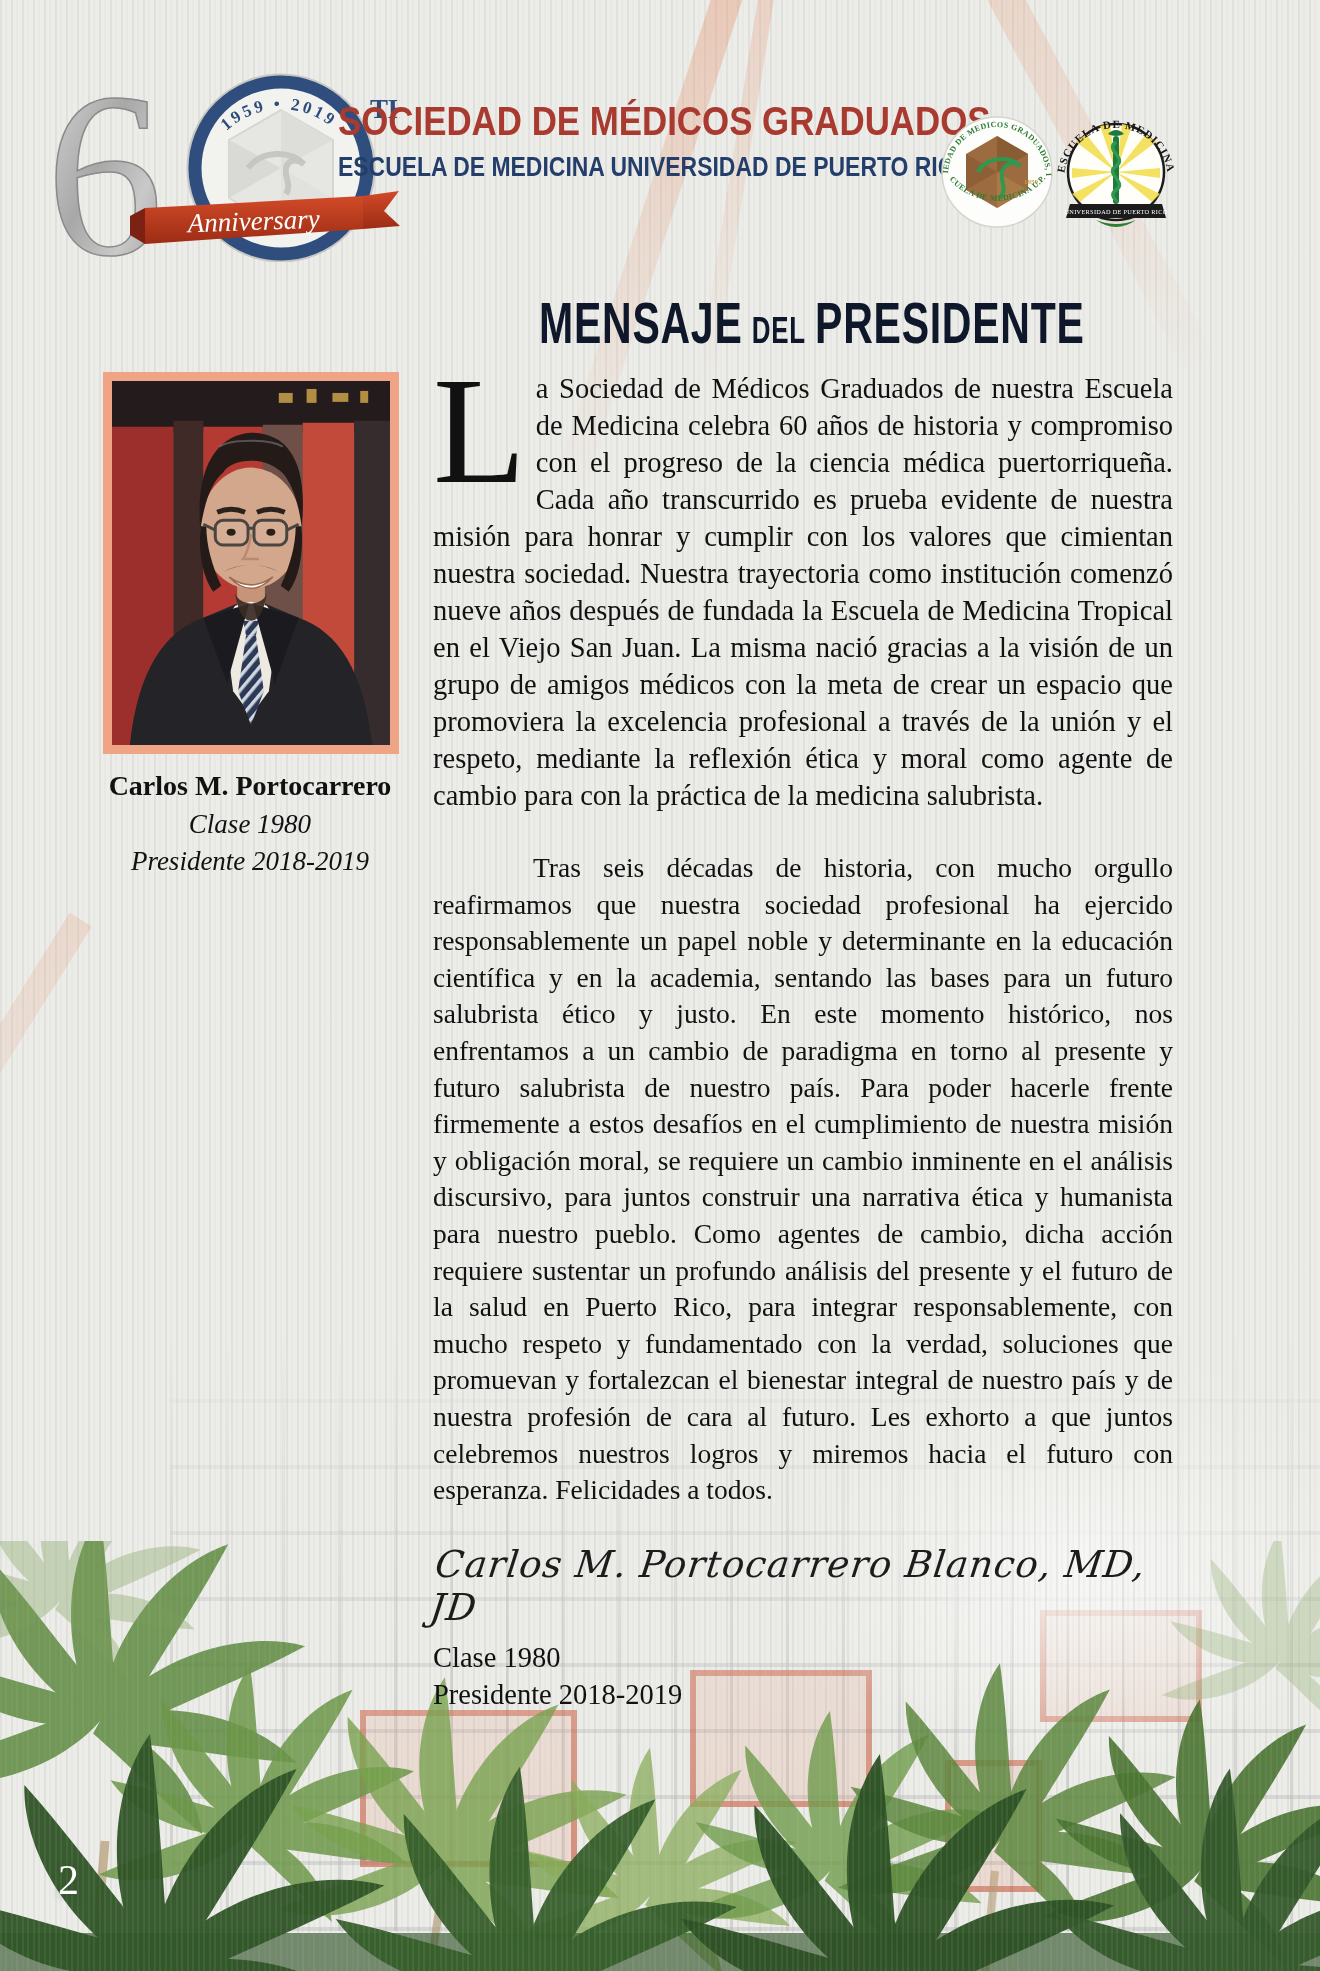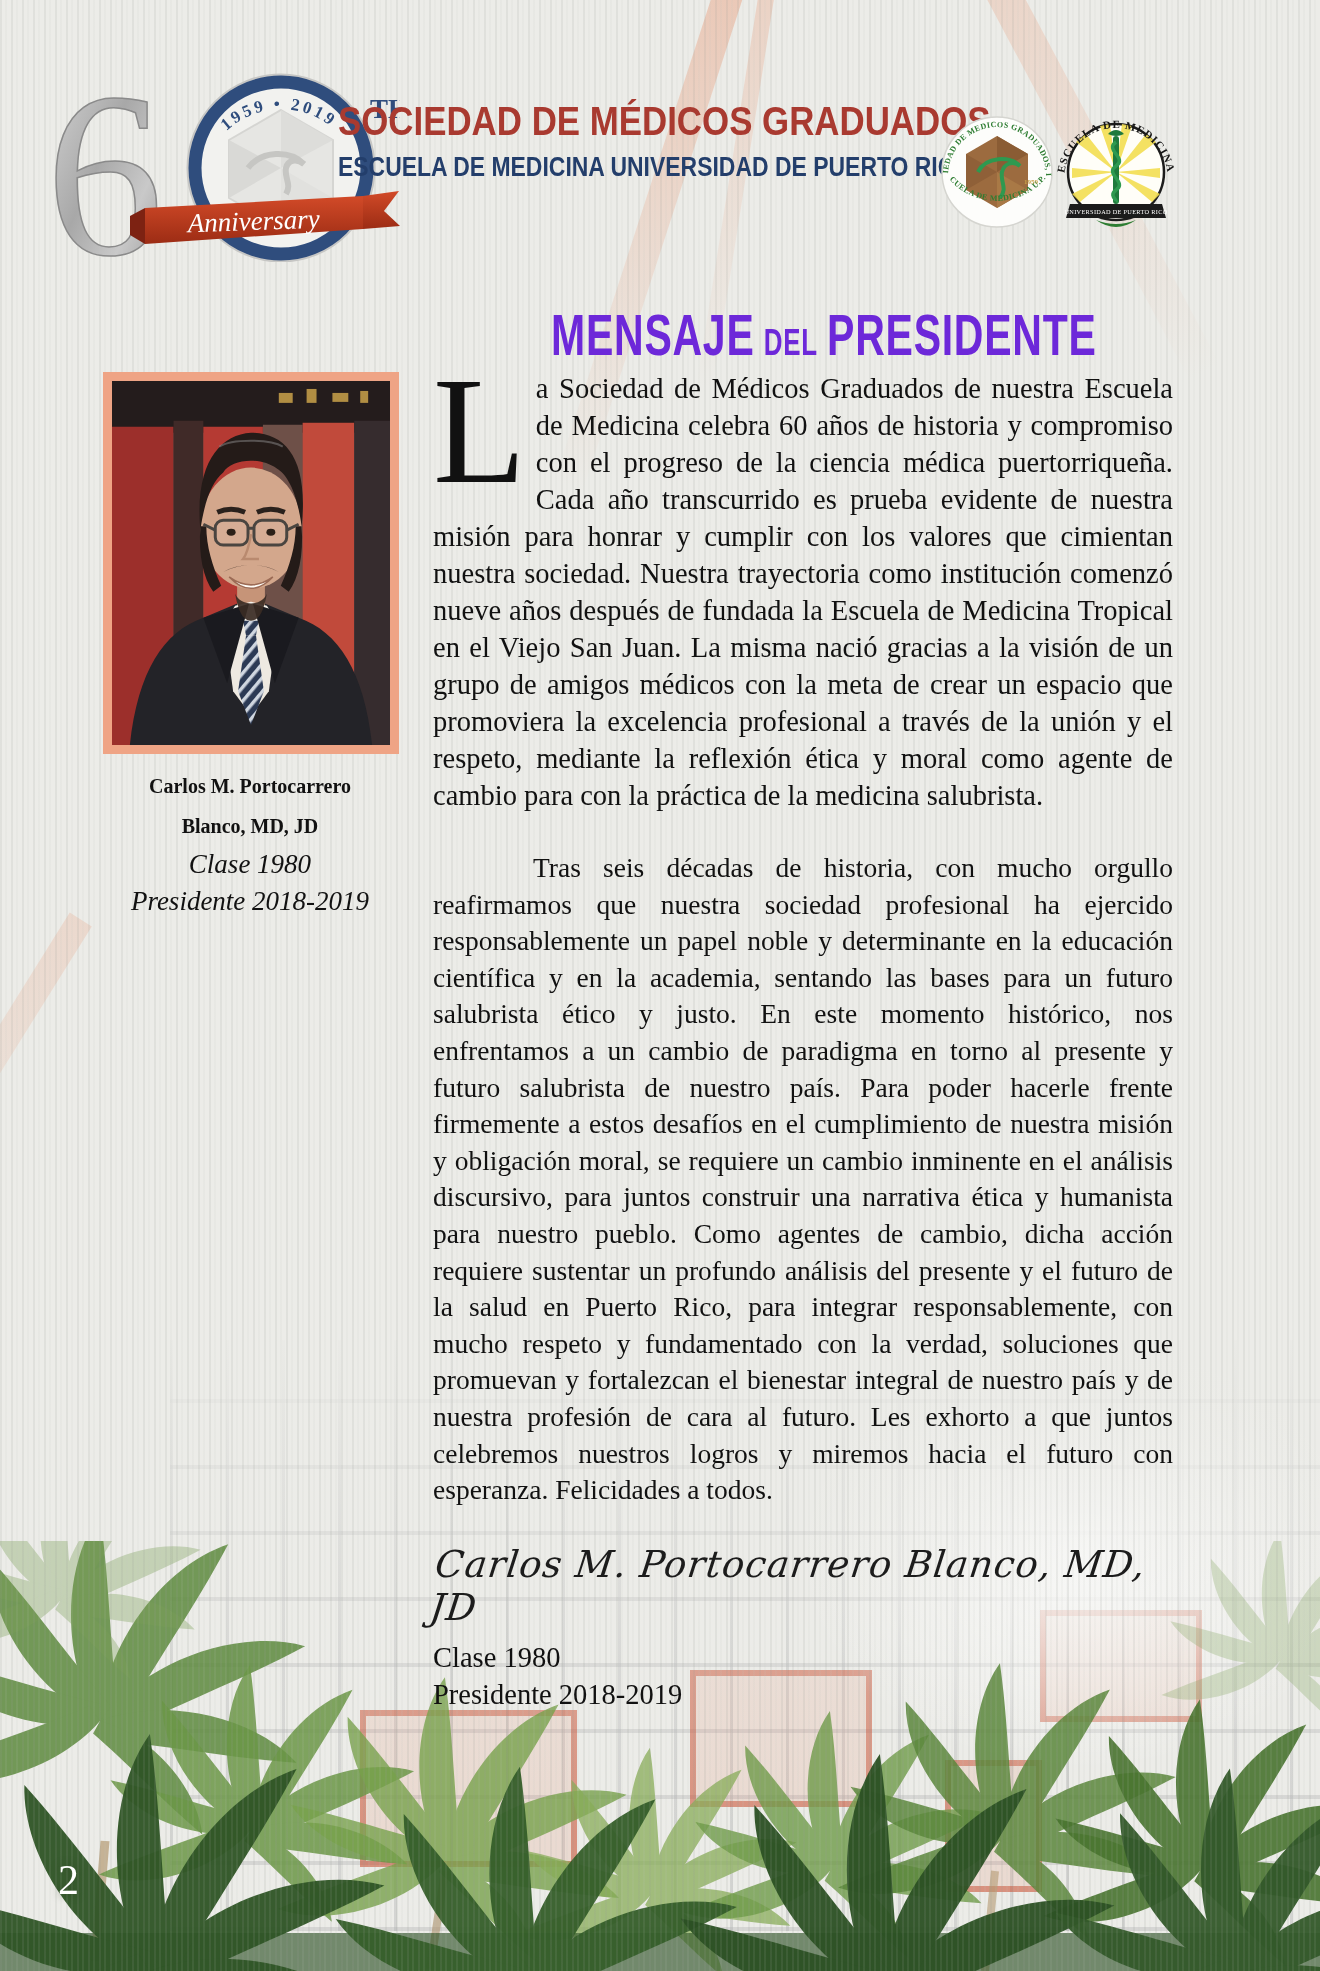--- a/index.html
+++ b/index.html
@@ -37,31 +37,31 @@
   .anniv-logo{position:absolute;left:52px;top:58px;width:348px;height:204px;z-index:2;}
   .org-block{position:absolute;left:338px;top:98px;z-index:2;font-family:"Liberation Sans",sans-serif;}
   .org-title{font-size:41px;font-weight:bold;color:#a93a30;letter-spacing:0px;
     transform:scaleX(.85);transform-origin:left top;white-space:nowrap;}
   .org-subtitle{font-size:27px;font-weight:bold;color:#233e6b;margin-top:7px;
     transform:scaleX(.85);transform-origin:left top;white-space:nowrap;}
   .seal{position:absolute;z-index:2;}
   .seal-smg{left:940px;top:112px;width:114px;height:124px;}
   .seal-em{left:1056px;top:106px;width:120px;height:136px;}
   
-  .page-title{position:absolute;left:433px;top:290px;width:740px;margin:12px;text-align:center;z-index:2;
-    font-family:"Liberation Sans",sans-serif;color:#6d28d9;}
+  .page-title{position:absolute;left:433px;top:290px;width:740px;margin:0;text-align:center;z-index:2;
+    font-family:"Liberation Sans",sans-serif;color:#0f172a;}
   .page-title-inner{display:inline-block;transform:scaleX(.72);transform-origin:center;white-space:nowrap;font-weight:bold;}
   .t-big{font-size:57px;letter-spacing:1px;}
   .t-small{font-size:36px;letter-spacing:1px;margin:0 4px;}
   
   .photo-frame{position:absolute;left:103px;top:372px;width:296px;height:382px;z-index:2;
     border:9px solid #efa485;box-sizing:border-box;background:#6b5a55;margin:0;}
   .photo-frame svg{display:block;width:100%;height:100%;}
   .caption{position:absolute;left:78px;top:766px;width:344px;text-align:center;z-index:2;}
-  .cap-name{font-weight:bold;font-size:20px;line-height:40px;}
+  .cap-name{font-weight:bold;font-size:28px;line-height:40px;}
   .cap-italic{font-style:italic;font-size:27px;line-height:37px;}
   
   .article{position:absolute;left:433px;top:370px;width:740px;z-index:2;}
   .para{margin:0;font-size:28.5px;line-height:37px;text-align:justify;}
   .dropcap{float:left;font-size:152px;line-height:110px;padding:6px 10px 0 0;font-weight:normal;}
   .para2{margin-top:36px;text-indent:100px;font-size:27.5px;line-height:36.6px;}
   .sig{margin-top:34px;font-size:37px;font-style:italic;font-family:"DejaVu Serif",serif;
     letter-spacing:1px;color:#1c1c1c;display:inline-block;transform:skewX(-7deg);}
   .sig-line{font-size:28.5px;line-height:37px;}
   .sig-line.first{margin-top:10px;}
@@ -274,21 +274,20 @@
       <ellipse cx="160" cy="152" rx="4.5" ry="3.5" fill="#2b2018"></ellipse>
       <path d="M140,154 C 138,166 136,174 132,179 L 148,179" fill="none" stroke="#b98a6f" stroke-width="2.5"></path>
       <path d="M 112,192 Q 140,178 168,192 Q 156,185 140,185 Q 124,185 112,192 Z" fill="#3a2b24"></path>
       <path d="M 118,197 Q 140,213 162,197 Q 140,220 118,197 Z" fill="#fffdf8" stroke="#9c6b55" stroke-width="1.5"></path>
       <path d="M 124,214 C 130,227 150,227 156,214 C 152,235 147,241 140,241 C 133,241 128,235 124,214 Z" fill="#3a2b24" opacity=".92"></path>
     </svg>
   </figure>
 
   <div class="caption">
     <div class="cap-name">Carlos M. Portocarrero</div>
-    <div class="cap-name">Blanco, MD, JD</div>
     <div class="cap-italic">Clase 1980</div>
     <div class="cap-italic">Presidente 2018-2019</div>
   </div>
 
   <main class="article">
     <p class="para para1"><span class="dropcap">L</span><span>a Sociedad de Médicos Graduados de nuestra Escuela de Medicina celebra 60 años de historia y compromiso con el progreso de la ciencia médica puertorriqueña. Cada año transcurrido es prueba evidente de nuestra misión para honrar y cumplir con los valores que cimientan nuestra sociedad. Nuestra trayectoria como institución comenzó nueve años después de fundada la Escuela de Medicina Tropical en el Viejo San Juan. La misma nació gracias a la visión de un grupo de amigos médicos con la meta de crear un espacio que promoviera la excelencia profesional a través de la unión y el respeto, mediante la reflexión ética y moral como agente de cambio para con la práctica de la medicina salubrista.</span></p>
     <p class="para para2">Tras seis décadas de historia, con mucho orgullo reafirmamos que nuestra sociedad profesional ha ejercido responsablemente un papel noble y determinante en la educación científica y en la academia, sentando las bases para un futuro salubrista ético y justo.  En este momento histórico, nos enfrentamos a un cambio de paradigma en torno al presente y futuro salubrista de nuestro país. Para poder hacerle frente firmemente a estos desafíos en el cumplimiento de nuestra misión y obligación moral, se requiere un cambio inminente en el análisis discursivo, para juntos construir una narrativa ética y humanista para nuestro pueblo.  Como agentes de cambio, dicha acción requiere sustentar un profundo análisis del presente y el futuro de la salud en Puerto Rico, para integrar responsablemente, con mucho respeto y fundamentado con la verdad, soluciones que promuevan y fortalezcan el bienestar integral de nuestro país y de nuestra profesión de cara al futuro. Les exhorto a que juntos celebremos nuestros logros y miremos hacia el futuro con esperanza.  Felicidades a todos.</p>
     <div>
       <span class="sig">Carlos M. Portocarrero Blanco, MD, JD</span>
     </div>

